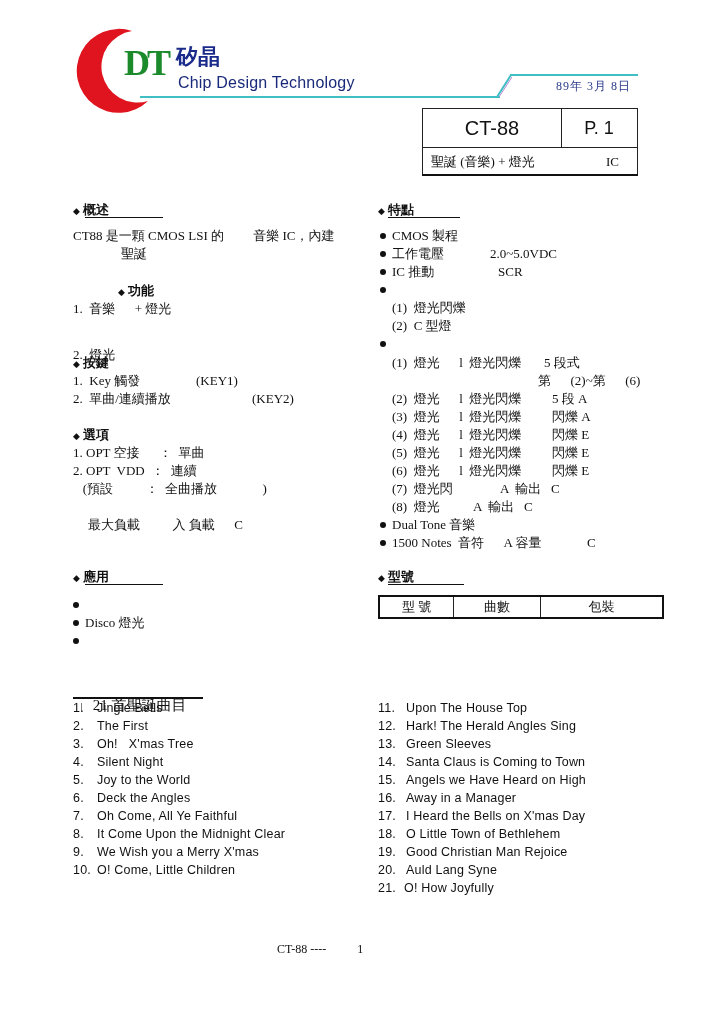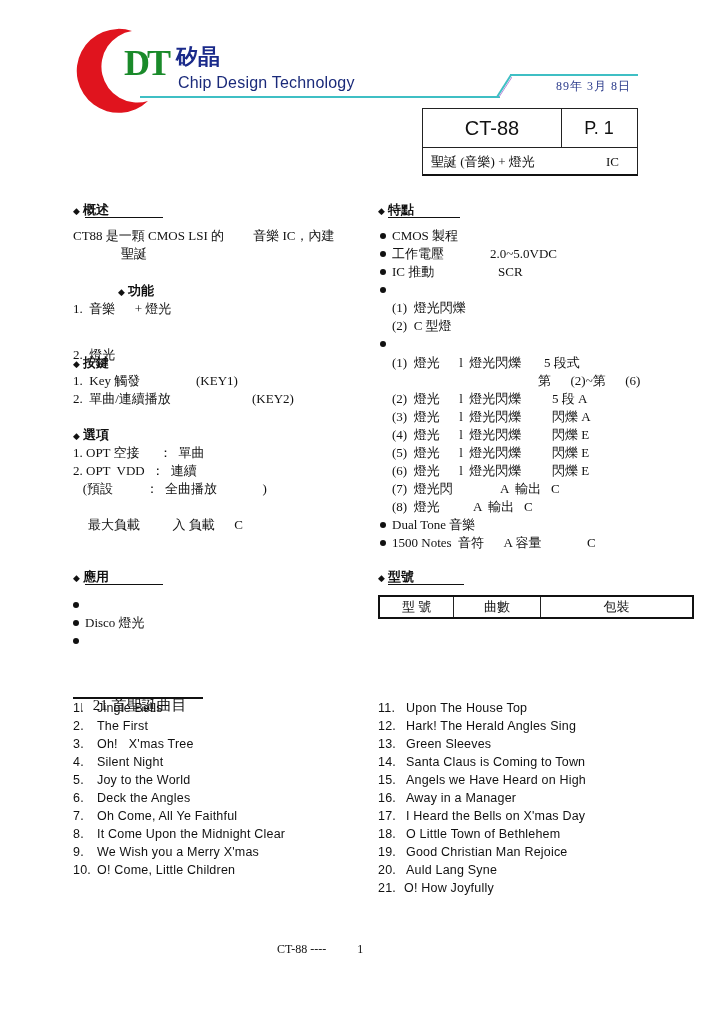--- a/index.html
+++ b/index.html
@@ -33,21 +33,21 @@
     .sec-head { position: absolute; font-size: 13px; }
     .sec-head .mark { font-size: 9px; margin-right: 3px; }
     .sec-head .title { font-weight: bold; }
     .underline { position: absolute; height: 1px; background: #111; }
 
     .line { position: absolute; font-size: 13px; line-height: 18px; white-space: pre; }
     .bullet { display: inline-block; width: 6px; height: 6px; border-radius: 50%; background: #111;
               margin-right: 6px; vertical-align: middle; position: relative; top: -1px; }
 
     
-    table.spec { position: absolute; left: 378px; top: 595px; width: 316px; border-collapse: collapse;
+    table.spec { position: absolute; left: 378px; top: 595px; width: 286px; border-collapse: collapse;
                  font-size: 13px; border: 2px solid #111; }
     table.spec td { border: 1px solid #222; height: 20px; text-align: center; padding: 0; }
 
     .song { position: absolute; font-family: "Liberation Sans", sans-serif; font-size: 12.5px; line-height: 18px; white-space: pre; letter-spacing: 0.2px; }
     .song .num { display: inline-block; width: 24px; }
     .song.right .num { width: 28px; }
 
     .footer { position: absolute; left: 277px; top: 942px; font-size: 12px; }
   </style>
 </head>

